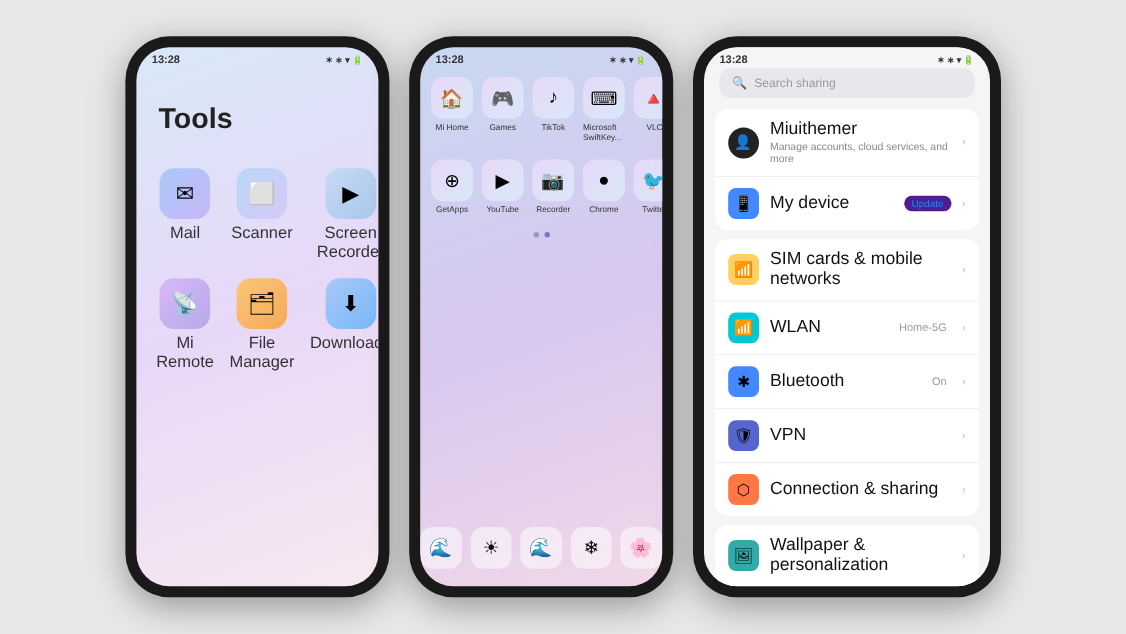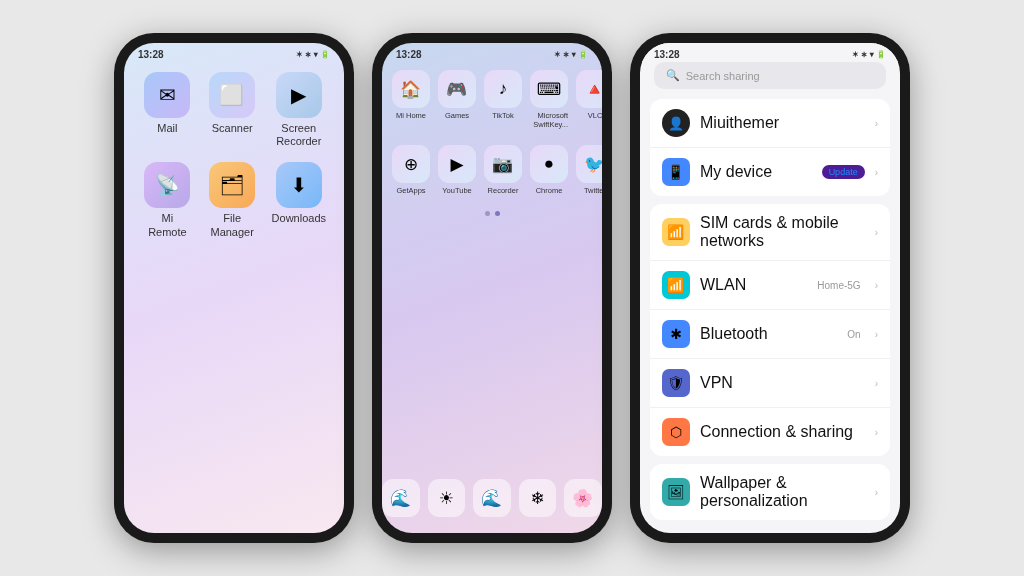--- a/index.html
+++ b/index.html
@@ -72,21 +72,21 @@
     .app-icon {
       width: 46px;
       height: 46px;
       border-radius: 13px;
       display: flex;
       align-items: center;
       justify-content: center;
       font-size: 20px;
     }
     .app-label {
-      font-size: 11px;
+      font-size: 15px;
       color: #333;
       text-align: center;
       line-height: 1.2;
     }
 
     
     .icon-mail { background: linear-gradient(135deg, #a8c8f8, #c8b8f8); }
     .icon-scanner { background: linear-gradient(135deg, #b8d8f8, #d8c8f8); }
     .icon-recorder { background: linear-gradient(135deg, #c8d8f8, #a8c8e8); }
     .icon-miremote { background: linear-gradient(135deg, #d8b8f8, #b8a8e8); }
@@ -116,21 +116,21 @@
       border-radius: 11px;
       display: flex;
       align-items: center;
       justify-content: center;
       font-size: 17px;
       background: linear-gradient(135deg, #e8d8f8, #d8e8f8);
     }
     .home-app-label {
       font-size: 7.5px;
       color: #333;
-      text-align: right;
+      text-align: left;
       line-height: 1.2;
     }
     .dock-area {
       position: absolute;
       bottom: 16px;
       left: 0;
       right: 0;
       display: flex;
       justify-content: center;
       gap: 8px;
@@ -250,20 +250,21 @@
   </style>
 </head>
 <body>
 
 <div class="phone phone-1">
   <div class="phone-screen">
     <div class="status-bar">
       <span class="status-time">13:28</span>
       <span class="status-icons">✶ ∗ ▾ 🔋</span>
     </div>
+    <div class="tools-title">Tools</div>
     <div class="app-grid" id="tools-grid">
         <div class="app-item">
     <div class="app-icon icon-mail">✉</div>
     <div class="app-label">Mail</div>
   </div>
         <div class="app-item">
     <div class="app-icon icon-scanner">⬜</div>
     <div class="app-label">Scanner</div>
   </div>
         <div class="app-item">
@@ -362,20 +363,21 @@
     <div class="search-bar">
       <span>🔍</span>
       <span>Search sharing</span>
     </div>
     <div id="settings-list">
         <div class="settings-section">
           <div class="settings-item">
   <div class="s-icon-account">👤</div>
   <div class="s-text">
     <div class="s-label">Miuithemer</div>
+    <div class="s-sublabel">Manage accounts, cloud services, and more</div>
   </div>
   <span class="s-chevron">›</span>
 </div>
           <div class="settings-item">
   <div class="s-icon s-icon-blue">📱</div>
   <div class="s-text">
     <div class="s-label">My device</div>
   </div>
   <span class="update-badge">Update</span>
   <span class="s-chevron">›</span>

